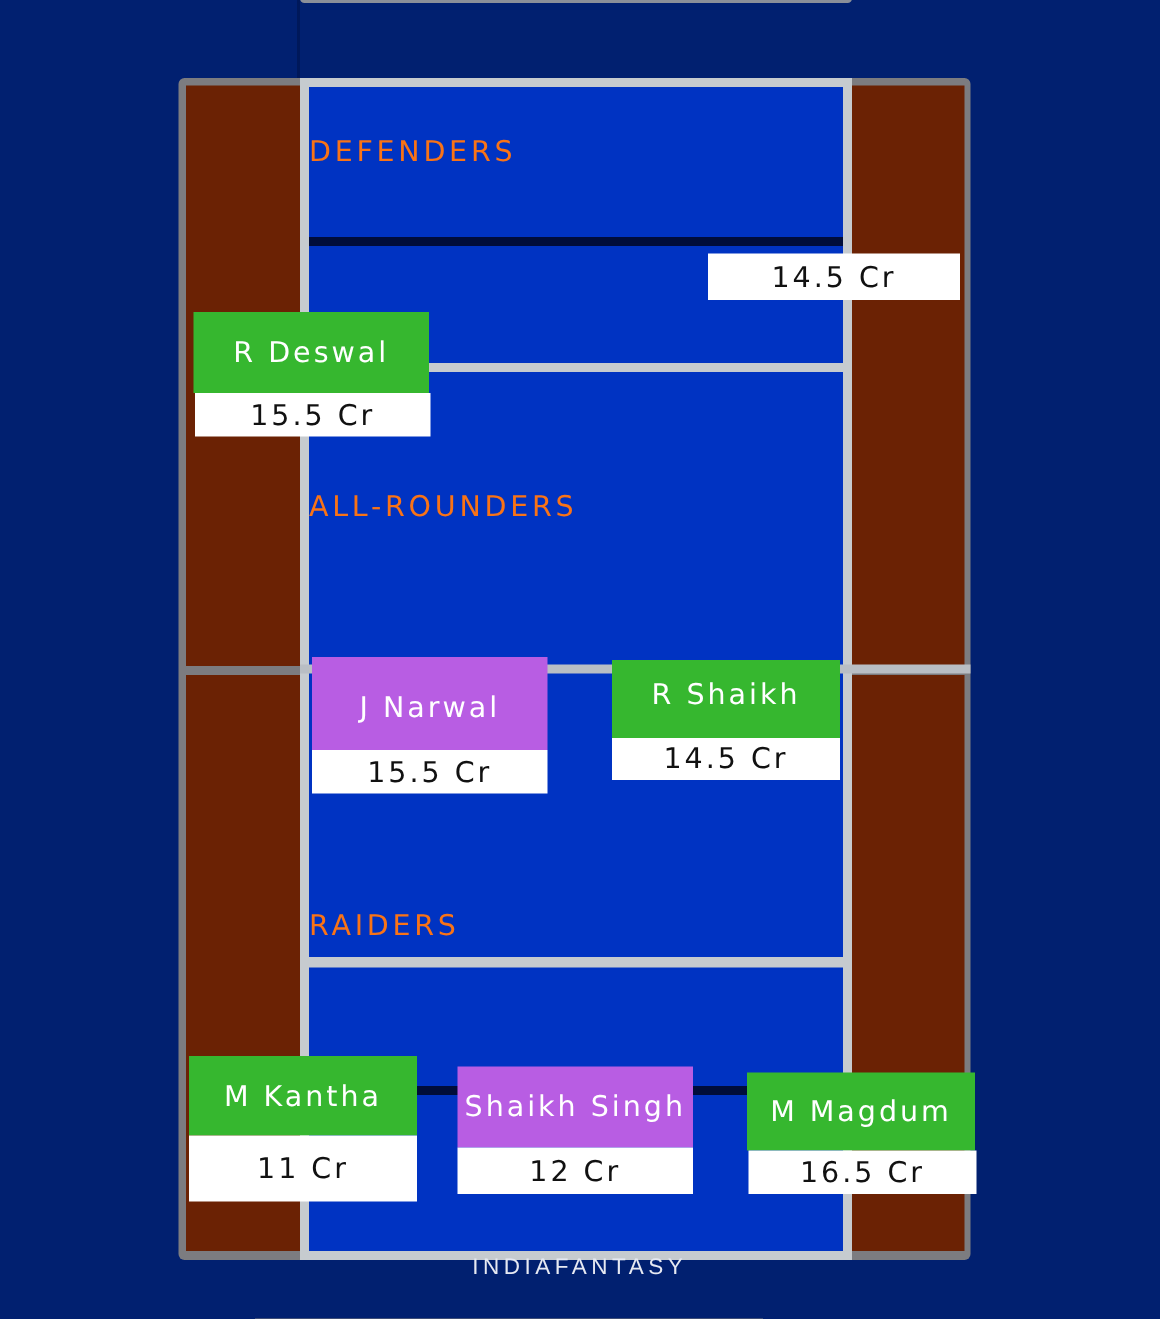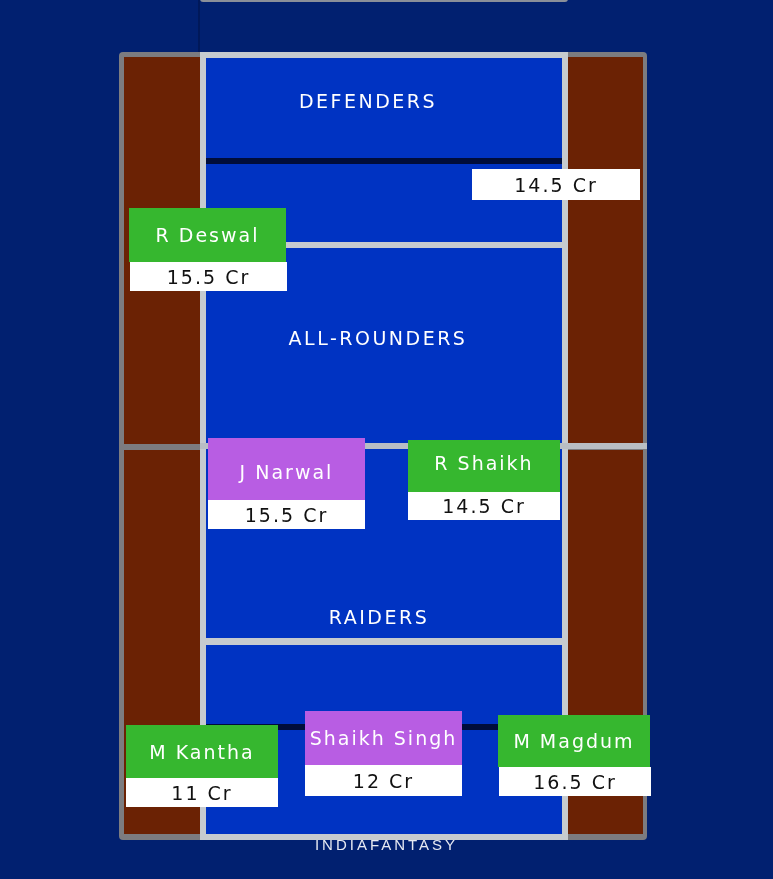--- a/index.html
+++ b/index.html
@@ -19,21 +19,21 @@
   .lobby-r2 { left:568px; top:450px; width:75px; height:384px; }
   .play { left:200px; top:52px; width:368px; height:788px; background:#c6cbcf; }
   .play-inner { left:206px; top:58px; width:356px; height:776px; background:#0033c2; }
   .line { background:#c6cbcf; }
   .baulk-dark { left:206px; top:158px; width:356px; height:6px; background:#000d3a; }
   .line-1 { left:206px; top:242px; width:356px; height:6px; }
   .midline { left:200px; top:443px; width:447px; height:6px; background:#b9bec4; }
   .line-3 { left:206px; top:638px; width:356px; height:7px; }
   .baulk-dark2 { left:206px; top:724px; width:356px; height:6px; background:#000d3a; }
   .section-label {
-    color:#ffffff; font-size:19px; letter-spacing:2.5px; text-align:center;
+    color:#f97316; font-size:19px; letter-spacing:2.5px; text-align:left;
     font-family:"DejaVu Sans", sans-serif; font-weight:normal;
   }
   .card { position:absolute; }
   .card .name {
     display:flex; align-items:center; justify-content:center;
     color:#ffffff; font-size:19px; letter-spacing:2px; white-space:nowrap;margin-top:36px;
   }
   .card .price {
     display:flex; align-items:center; justify-content:center;
     background:#ffffff; color:#111111; font-size:19px; letter-spacing:2px; white-space:nowrap;
@@ -78,23 +78,23 @@
 
 <div class="card" style="left:208px; top:402px; width:157px;">
   <div class="name purple" style="height:62px; padding-top:6px; box-sizing:border-box;">J Narwal</div>
   <div class="price" style="height:29px;">15.5 Cr</div>
 </div>
 <div class="card" style="left:408px; top:404px; width:152px;">
   <div class="name green" style="height:52px; padding-bottom:6px; box-sizing:border-box;">R Shaikh</div>
   <div class="price" style="height:28px;">14.5 Cr</div>
 </div>
 
-<div class="card" style="left:126px; top:689px; width:152px;">
+<div class="card" style="left:126px; top:668px; width:152px;">
   <div class="name green" style="height:53px;">M Kantha</div>
-  <div class="price" style="height:29px;">11 Cr</div>
+  <div class="price" style="height:44px;">11 Cr</div>
 </div>
 <div class="card" style="left:305px; top:675px; width:157px;">
   <div class="name purple" style="height:54px;">Shaikh Singh</div>
   <div class="price" style="height:31px;">12 Cr</div>
 </div>
 <div class="card" style="left:498px; top:679px; width:152px;">
   <div class="name green" style="height:52px;">M Magdum</div>
   <div class="price" style="height:29px; width:152px; margin-left:1px;">16.5 Cr</div>
 </div>
 

